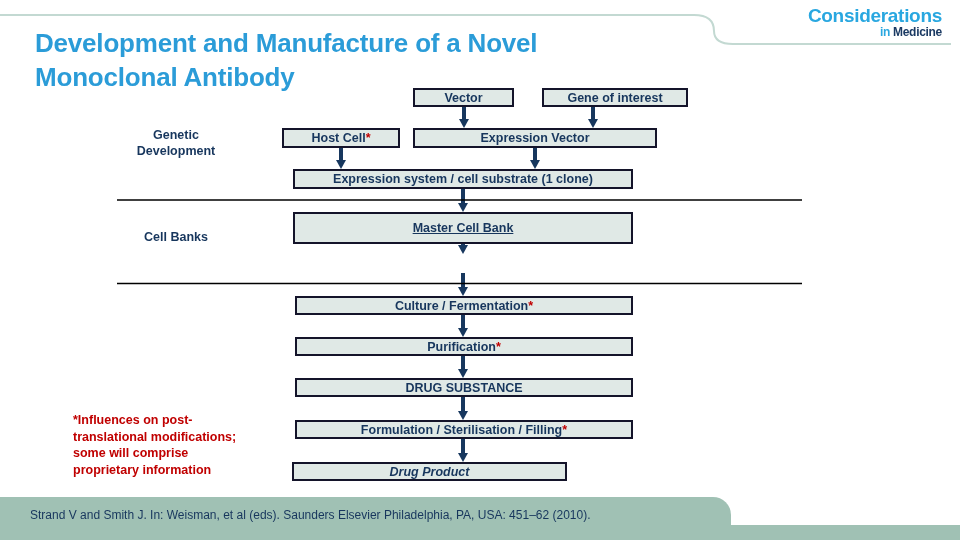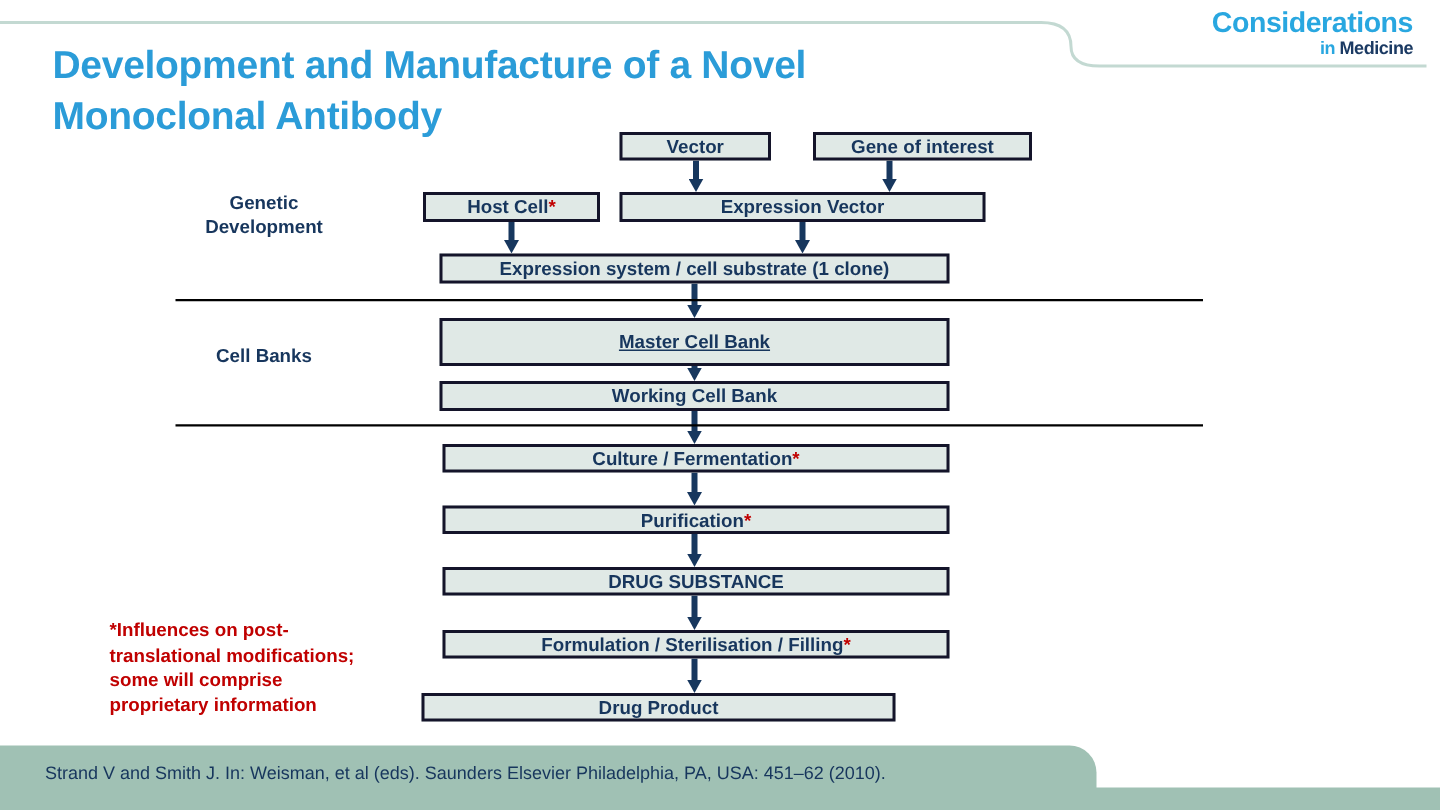--- a/index.html
+++ b/index.html
@@ -140,41 +140,37 @@
       <span class="asterisk"></span>
     </div>
   <div class="flow-box" style="left:293px;top:169px;width:340px;height:20px;">
       <span>Expression system / cell substrate (1 clone)</span>
       <span class="asterisk"></span>
     </div>
   <div class="flow-box" style="left:293px;top:212px;width:340px;height:32px;text-decoration:underline;">
       <span>Master Cell Bank</span>
       <span class="asterisk"></span>
     </div>
-  <div class="flow-box" style="left:293px;top:254px;width:340px;height:20px;">
-      <span>Working Cell Bank</span>
-      <span class="asterisk"></span>
-    </div>
   <div class="flow-box" style="left:295px;top:296px;width:338px;height:19px;">
       <span>Culture / Fermentation</span>
       <span class="asterisk">*</span>
     </div>
   <div class="flow-box" style="left:295px;top:337px;width:338px;height:19px;">
       <span>Purification</span>
       <span class="asterisk">*</span>
     </div>
   <div class="flow-box" style="left:295px;top:378px;width:338px;height:19px;">
       <span>DRUG SUBSTANCE</span>
       <span class="asterisk"></span>
     </div>
   <div class="flow-box" style="left:295px;top:420px;width:338px;height:19px;">
       <span>Formulation / Sterilisation / Filling</span>
       <span class="asterisk">*</span>
     </div>
-  <div class="flow-box" style="left:281px;top:462px;width:316px;height:19px;">
+  <div class="flow-box" style="left:292px;top:462px;width:275px;height:19px;font-style:italic;">
       <span>Drug Product</span>
       <span class="asterisk"></span>
     </div>
 
   <div class="footnote">*Influences on post-
 translational modifications;
 some will comprise
 proprietary information</div>
 
   <div class="footer-band"></div>

